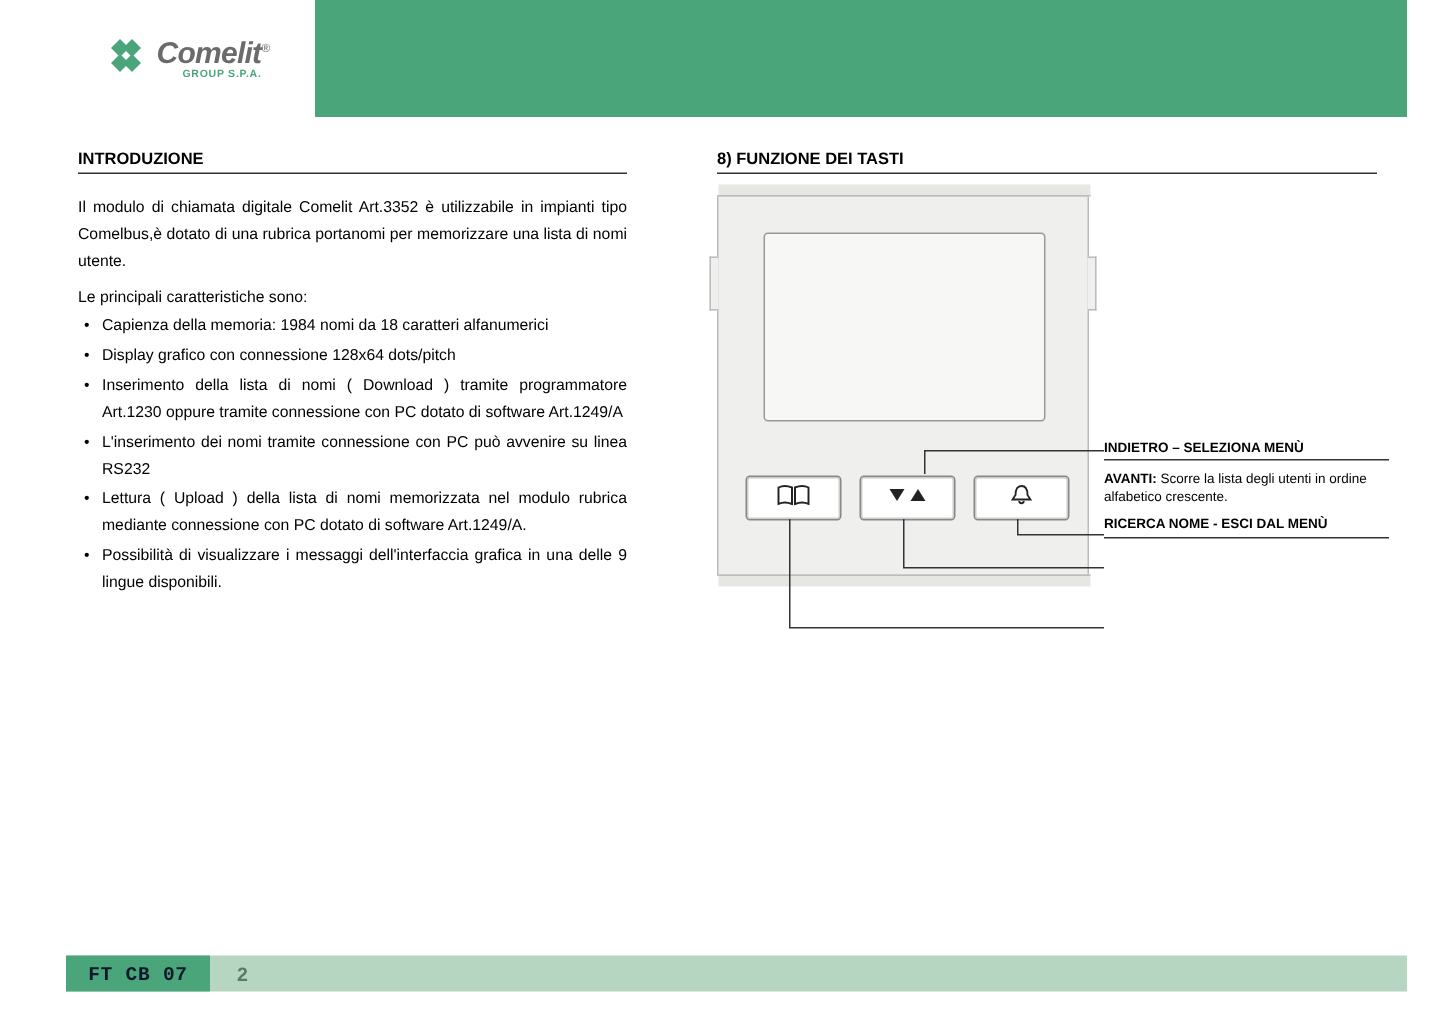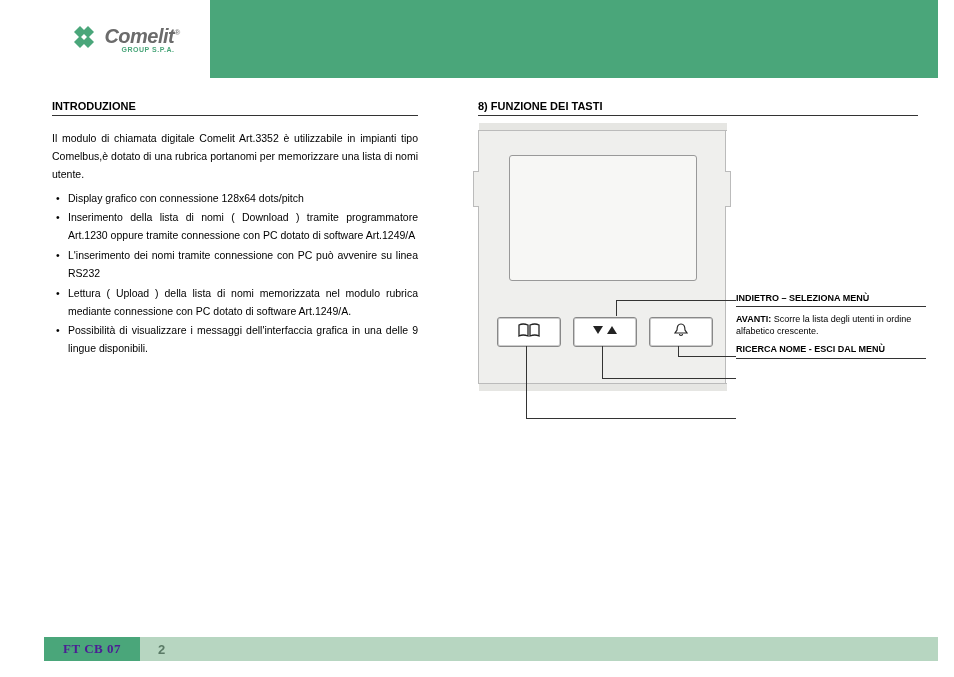--- a/index.html
+++ b/index.html
@@ -41,21 +41,21 @@
   .callouts { position: absolute; left: 258px; top: 0; width: 190px; }
   .callout { font-size: 9px; line-height: 1.35; margin-bottom: 6px; }
   .callout-title { font-weight: bold; border-bottom: 1px solid #333; padding-bottom: 2px; margin-top: 4px; }
   .callout .desc { display: inline; }
 
   
   .leader { position: absolute; border-top: 1px solid #333; }
   .leader-v { position: absolute; border-left: 1px solid #333; }
 
   .footer { position: absolute; left: 44px; bottom: 16px; right: 0; height: 24px; background: #b7d6c1; display: flex; align-items: center; }
-  .footer-dark { background: #4aa67a; height: 24px; width: 96px; display: flex; align-items: center; justify-content: center; color: #4c1d95; font-weight: bold; font-size: 13px; letter-spacing: 0.5px; font-family: Liberation Serif, serif; }
+  .footer-dark { background: #4aa67a; height: 24px; width: 96px; display: flex; align-items: center; justify-content: center; color: #0f172a; font-weight: bold; font-size: 13px; letter-spacing: 0.5px; font-family: Liberation Mono, monospace; }
   .footer-page { margin-left: 18px; font-size: 13px; color: #5a7a66; font-weight: bold; font-family: "Arial Black", Arial, sans-serif; }
 </style>
 </head>
 <body>
 
 <div class="page">
 
   <div class="top-bar"></div>
   <div class="logo-band">
     <div class="logo">
@@ -73,21 +73,23 @@
         <span>Comelit</span><span class="logo-r">®</span>
       </span>
     </div>
     <div class="logo-sub">GROUP S.P.A.</div>
   </div>
 
   <div class="content">
     <div class="col col-left">
       <h2>INTRODUZIONE</h2>
       <p class="intro-para">Il modulo di chiamata digitale Comelit Art.3352 è utilizzabile in impianti tipo Comelbus,è dotato di una rubrica portanomi  per memorizzare una lista di nomi utente.</p>
+      <p class="intro-sub">Le principali caratteristiche sono:</p>
       <ul class="features">
+        <li>Capienza della memoria: 1984 nomi da 18 caratteri alfanumerici</li>
         <li>Display grafico con connessione 128x64 dots/pitch</li>
         <li>Inserimento della lista di nomi ( Download ) tramite programmatore Art.1230 oppure tramite connessione con PC dotato di software Art.1249/A</li>
         <li>L'inserimento dei nomi tramite connessione con PC può avvenire su linea RS232</li>
         <li>Lettura ( Upload ) della lista di nomi memorizzata nel modulo rubrica mediante connessione con PC dotato di software Art.1249/A.</li>
         <li>Possibilità di visualizzare i messaggi dell'interfaccia grafica in una delle 9 lingue disponibili.</li>
       </ul>
     </div>
 
     <div class="col col-right">
       <h2>8) FUNZIONE DEI TASTI</h2>

